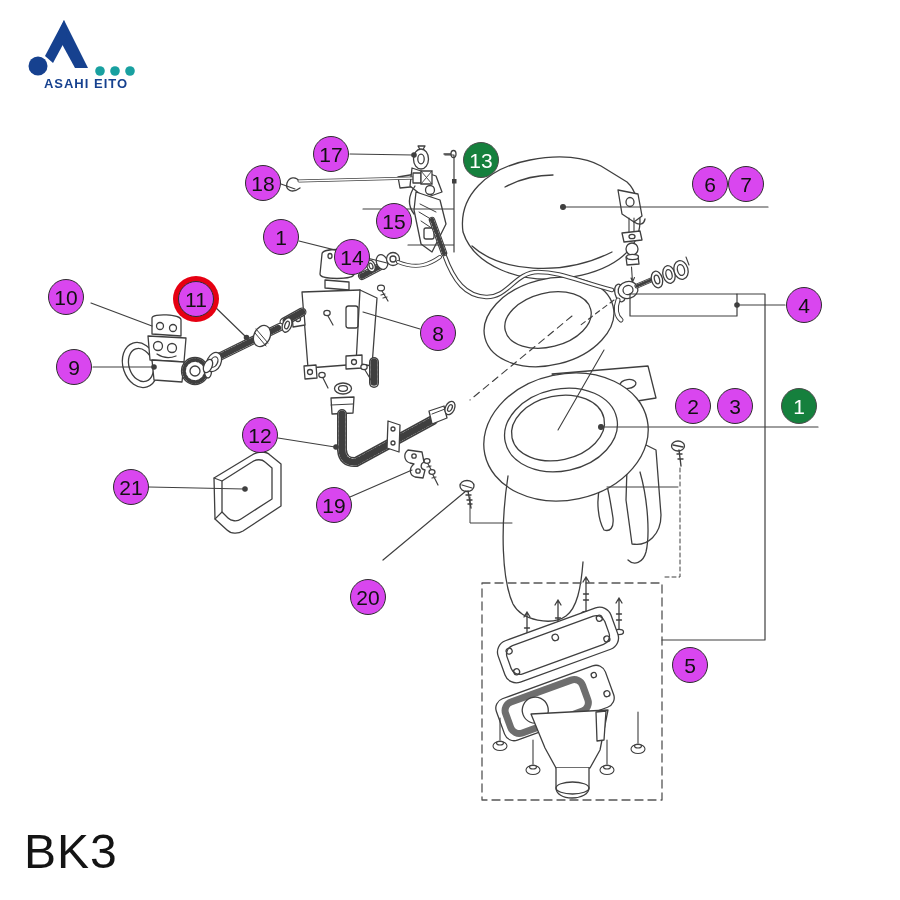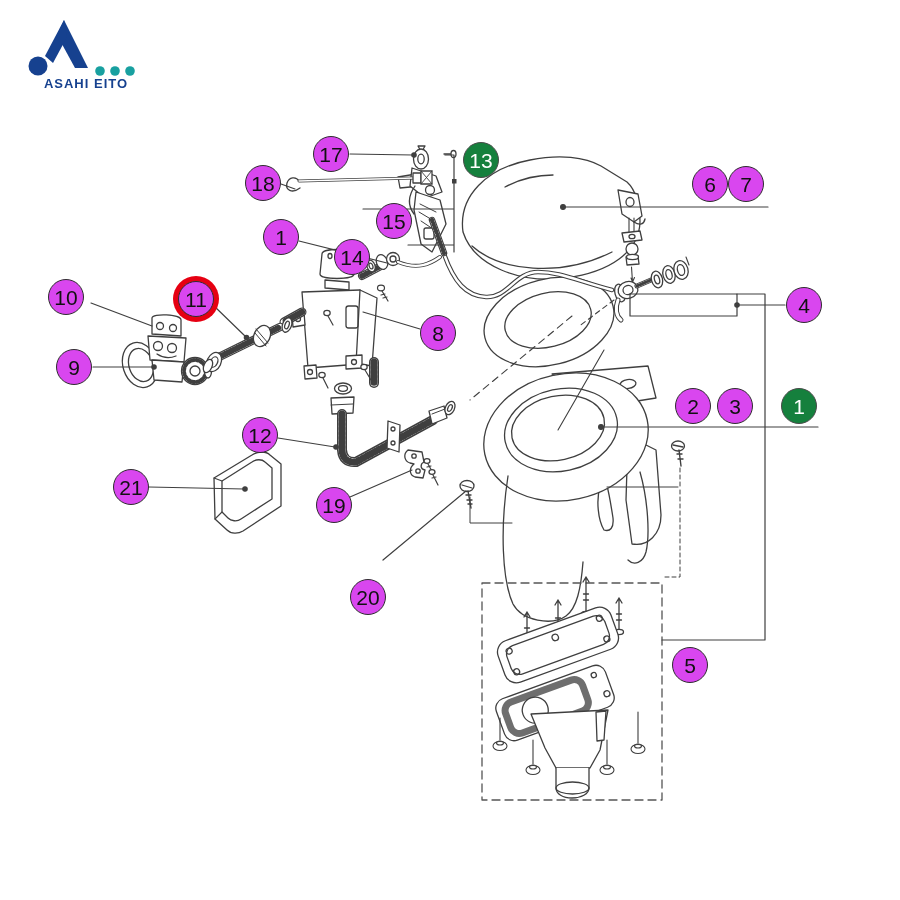--- a/index.html
+++ b/index.html
@@ -411,13 +411,14 @@
         <span class="num">19</span>
       </div>
       <div class="callout" style="left: 350px; top: 540px; margin-top: 39px;">
         <span class="num">20</span>
       </div>
       <div class="callout" style="left: 113px; top: 469px;">
         <span class="num">21</span>
       </div>
     </div>
 
+  <div class="model-code">BK3</div>
 </div>
 
 </body></html>

